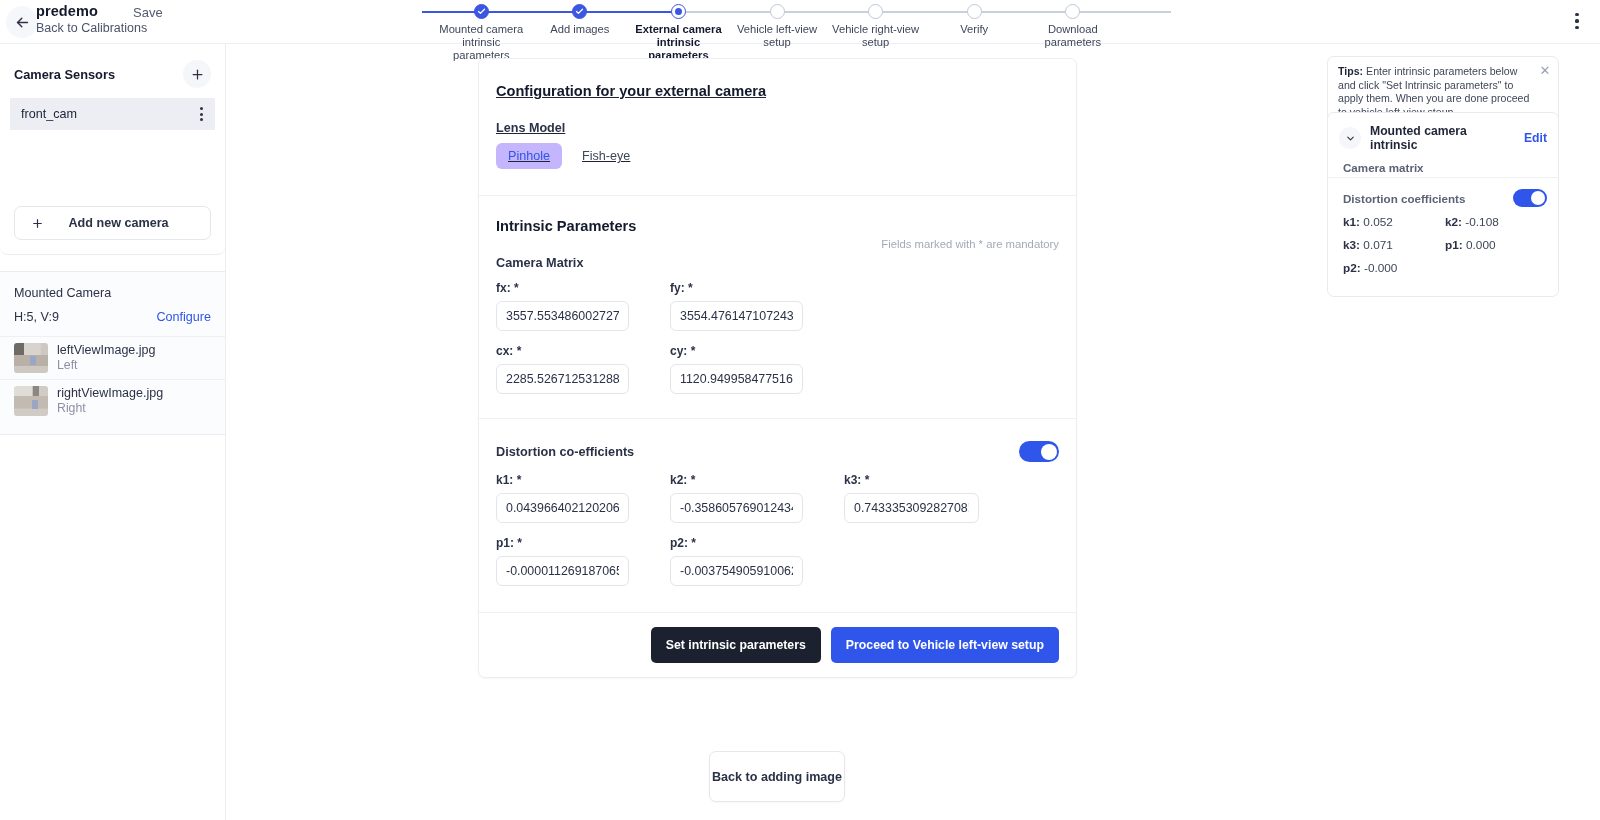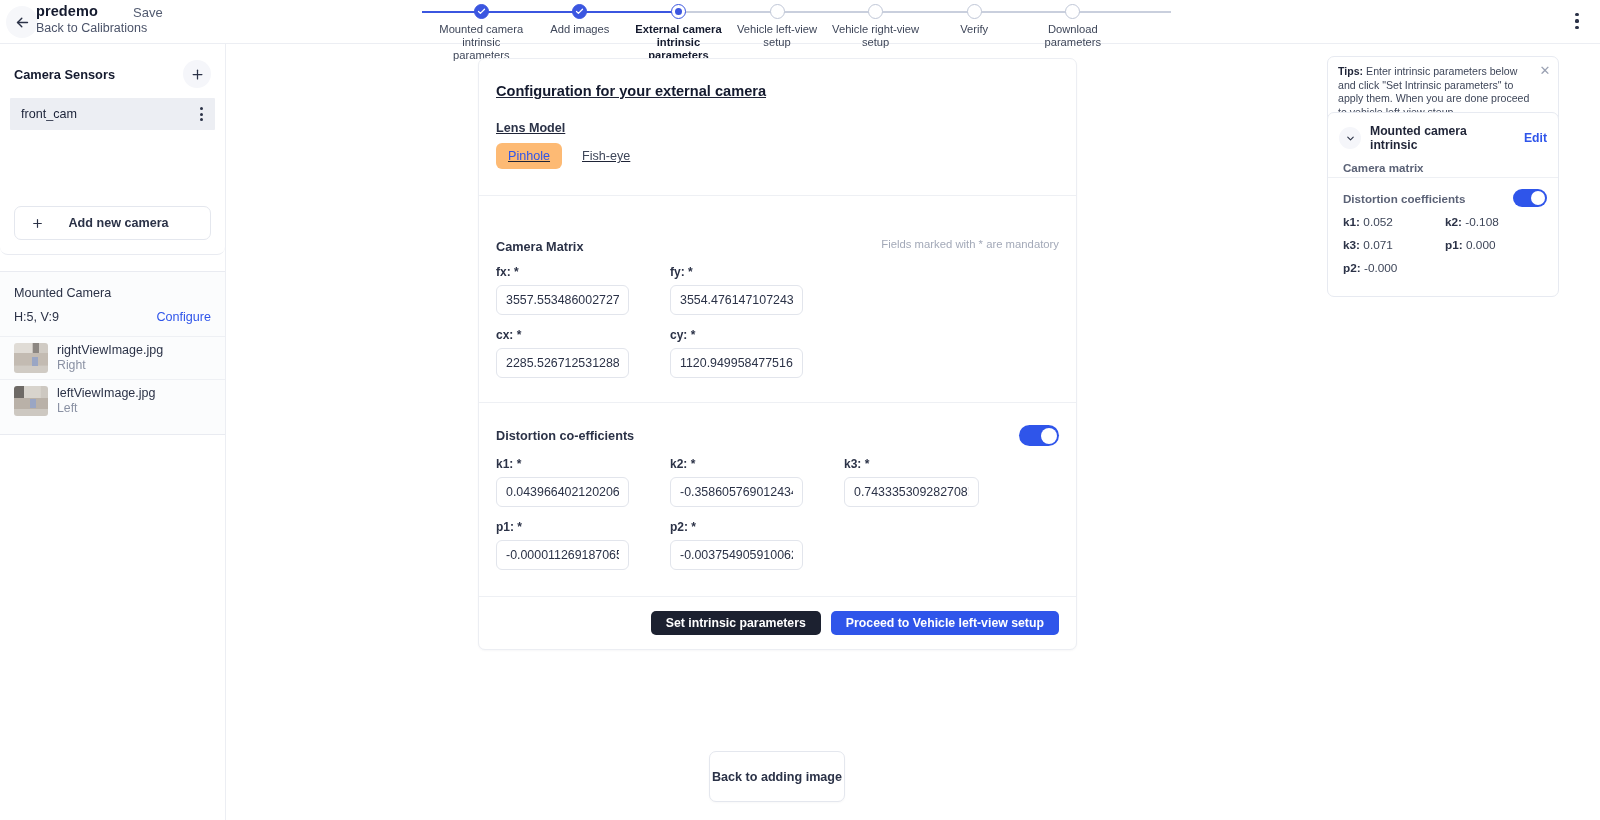--- a/index.html
+++ b/index.html
@@ -156,21 +156,21 @@
     box-shadow: 0 1px 2px rgba(20,26,46,.035);
   }
   .sec { padding: 24px 17px 26px 17px; border-bottom: 1px solid #eef0f4; text-decoration: underline; }
   .sec:last-of-type { border-bottom: none; }
   .sec-h1 { font-size: 14.6px; font-weight: 700; color: #141a2e; }
   .lens-label { font-size: 12.6px; font-weight: 700; color: #2b3247; margin-top: 22px; }
   .lens-opts { display: flex; gap: 8px; margin-top: 8px; }
   .lens-opt {
     font-size: 12.6px; color: #3e4659; padding: 6px 12px; border-radius: 6px; cursor: pointer;
   }
-  .lens-opt.active { background: #fdba74; color: #2f55ea; }
+  .lens-opt.active { background: #c4b5fd; color: #2f55ea; }
 
   .sec2 { padding: 22px 17px 0 17px; }
   .mand-note {
     position: absolute; right: 17px; font-size: 11.3px; color: #a3a9b8;
   }
   .sub-h { font-size: 12.7px; font-weight: 700; color: #2b3247; margin-top: 22px; }
   .field-grid { display: flex; flex-wrap: wrap; gap: 0 41px; margin-top: 11px; }
   .field { width: 133px; }
   .field.k3 { width: 135px; }
   .field-label { font-size: 12px; font-weight: 700; color: #2b3247; margin-bottom: 6px; }
@@ -190,21 +190,21 @@
   .toggle .knob {
     position: absolute; right: 2.5px; top: 2.5px; width: 16px; height: 16px;
     border-radius: 50%; background: #fff;
   }
 
   .actions {
     border-top: 1px solid #eef0f4; padding: 14px 17px;
     display: flex; justify-content: flex-end; gap: 10px;
   }
   .btn {
-    height: 24px; border-radius: 5px; font-size: 12.3px; font-weight: 700;
+    height: 36px; border-radius: 5px; font-size: 12.3px; font-weight: 700;
     display: flex; align-items: center; justify-content: center; cursor: pointer;
     border: none; font-family: "Liberation Sans", sans-serif;
   }
   .btn-dark { background: #1c2130; color: #fff; padding: 0 15px; }
   .btn-primary { background: #2f55ea; color: #fff; padding: 0 15px; }
 
   .bottom-btn {
     position: absolute; left: 709px; top: 751px; width: 136px; height: 51px;
     background: #fff; border: 1px solid #e4e7ee; border-radius: 7px;
     display: flex; align-items: center; justify-content: center; cursor: pointer;
@@ -358,47 +358,48 @@
       </div>
     </div>
 
     <div class="mounted-card">
       <div class="mounted-title">Mounted Camera</div>
       <div class="hv-row">
         <div class="hv-text">H:5, V:9</div>
         <div class="configure-link">Configure</div>
       </div>
       <div class="img-row">
+        <div class="thumb"></div>
+        <div>
+          <div class="img-name">leftViewImage.jpg</div>
+          <div class="img-side">Left</div>
+        </div>
+      </div>
+      <div class="img-row">
         <div class="thumb right"></div>
         <div>
           <div class="img-name">rightViewImage.jpg</div>
           <div class="img-side">Right</div>
-        </div>
-      </div>
-      <div class="img-row">
-        <div class="thumb"></div>
-        <div>
-          <div class="img-name">leftViewImage.jpg</div>
-          <div class="img-side">Left</div>
         </div>
       </div>
     </div>
   </div>
 
   <div class="main-card">
     <div class="sec">
       <div class="sec-h1">Configuration for your external camera</div>
       <div class="lens-label">Lens Model</div>
       <div class="lens-opts">
         <div class="lens-opt active">Pinhole</div>
         <div class="lens-opt">Fish-eye</div>
       </div>
     </div>
 
     <div class="sec2" style="position:relative;">
+      <div class="sec-h1">Intrinsic Parameters</div>
       <div class="mand-note" style="top:42px;">Fields marked with * are mandatory</div>
       <div class="sub-h">Camera Matrix</div>
       <div class="field-grid">
         <div class="field">
           <div class="field-label">fx: *</div>
           <input type="text" value="3557.553486002727" style="">
         </div>
         <div class="field">
           <div class="field-label">fy: *</div>
           <input type="text" value="3554.476147107243" style="">

